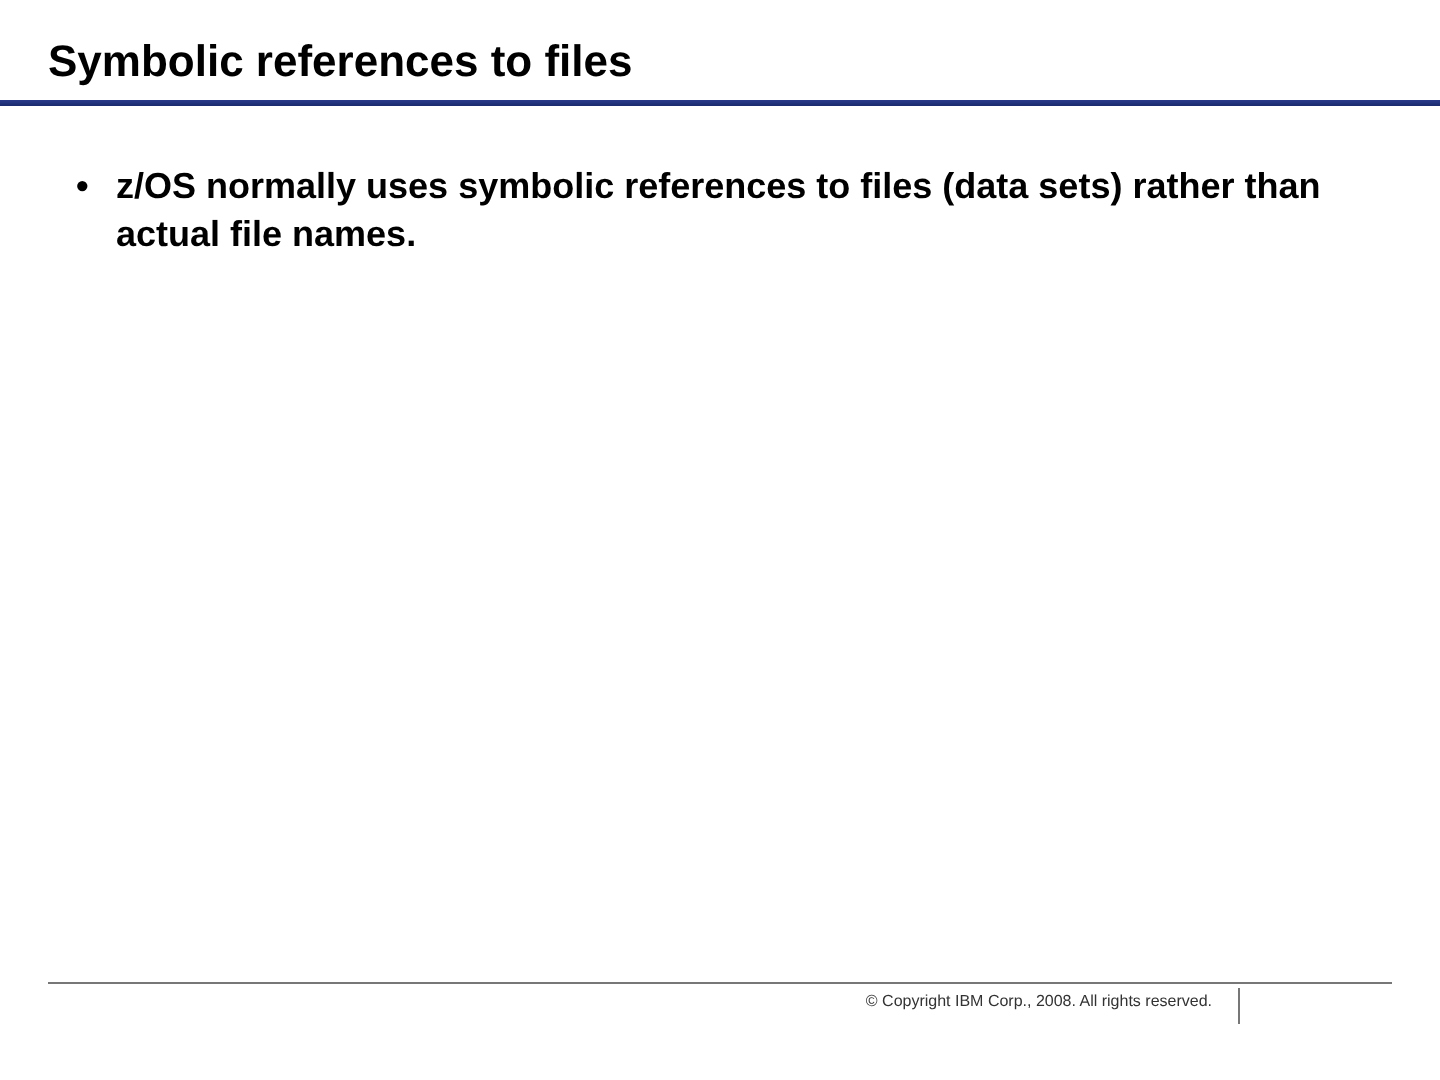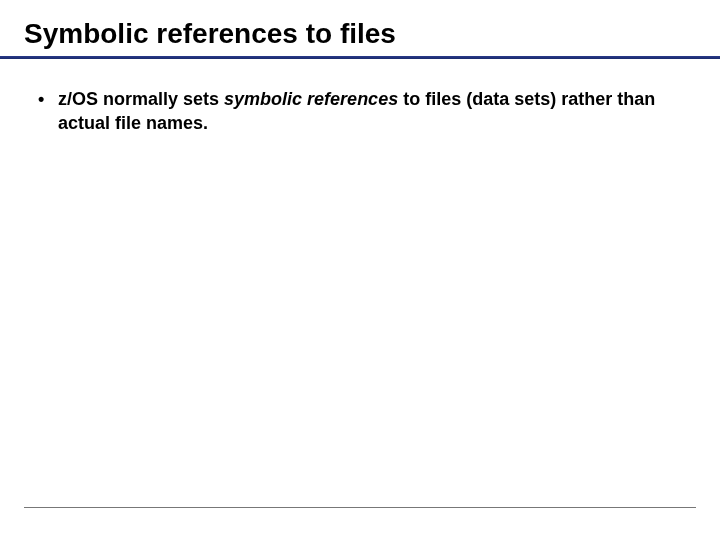--- a/index.html
+++ b/index.html
@@ -1,42 +1,46 @@
 <!DOCTYPE html>
 <html><head>
 <meta charset="utf-8">
 <style>
   * { margin: 0; padding: 0; box-sizing: border-box; }
   html, body { width: 720px; height: 540px; font-family: Arial, Helvetica, sans-serif; background: #fff; color: #000; }
   .slide { position: relative; width: 720px; height: 540px; padding: 18px 24px 0 24px; }
-  .title { font-size: 28px; font-weight: bold; letter-spacing: 0px; margin-bottom: 6px; }
+  .title { font-size: 22px; font-weight: bold; letter-spacing: 0px; margin-bottom: 6px; }
   .rule-wrap { margin: 0 -24px 0 -24px; }
   .rule { height: 3px; background: #1a2a6c; background: linear-gradient(#2a3a8a, #1a2a6c); }
   .content { padding: 28px 8px 0 8px; }
   .bullets { list-style: none; }
   .bullets > li { position: relative; padding-left: 26px; font-size: 18px; font-weight: bold; line-height: 1.35; margin-bottom: 28px; }
   .bullets > li::before { content: "•"; position: absolute; left: 6px; top: 0; font-size: 18px; font-weight: bold; }
-  .italic { font-style: italic; }
+  .italic { }
   .footer { position: absolute; left: 24px; right: 24px; bottom: 28px; }
   .footer-line { height: 1px; background: #777; margin-bottom: 4px; }
   .footer-row { position: relative; height: 16px; }
   .copyright { position: absolute; right: 90px; top: 0; font-size: 8px; color: #333; }
   .divider { position: absolute; right: 76px; top: -2px; width: 1px; height: 18px; background: #777; }
 </style>
 </head>
 <body>
 
 <div class="slide">
   <div class="title">Symbolic references to files</div>
   <div class="rule-wrap">
     <div class="rule"></div>
   </div>
   <div class="content">
     <ul class="bullets">
       <li>
-        <span>z/OS normally sets </span><span class="italic">symbolic references</span><span> to files (data sets) rather than actual file names.</span>
+        <span>z/OS normally uses </span><span class="italic">symbolic references</span><span> to files (data sets) rather than actual file names.</span>
       </li>
     </ul>
   </div>
   <div class="footer">
     <div class="footer-line"></div>
+    <div class="footer-row">
+      <span class="copyright">© Copyright IBM Corp., 2008. All rights reserved.</span>
+      <span class="divider"></span>
+    </div>
   </div>
 </div>
 
 </body></html>

